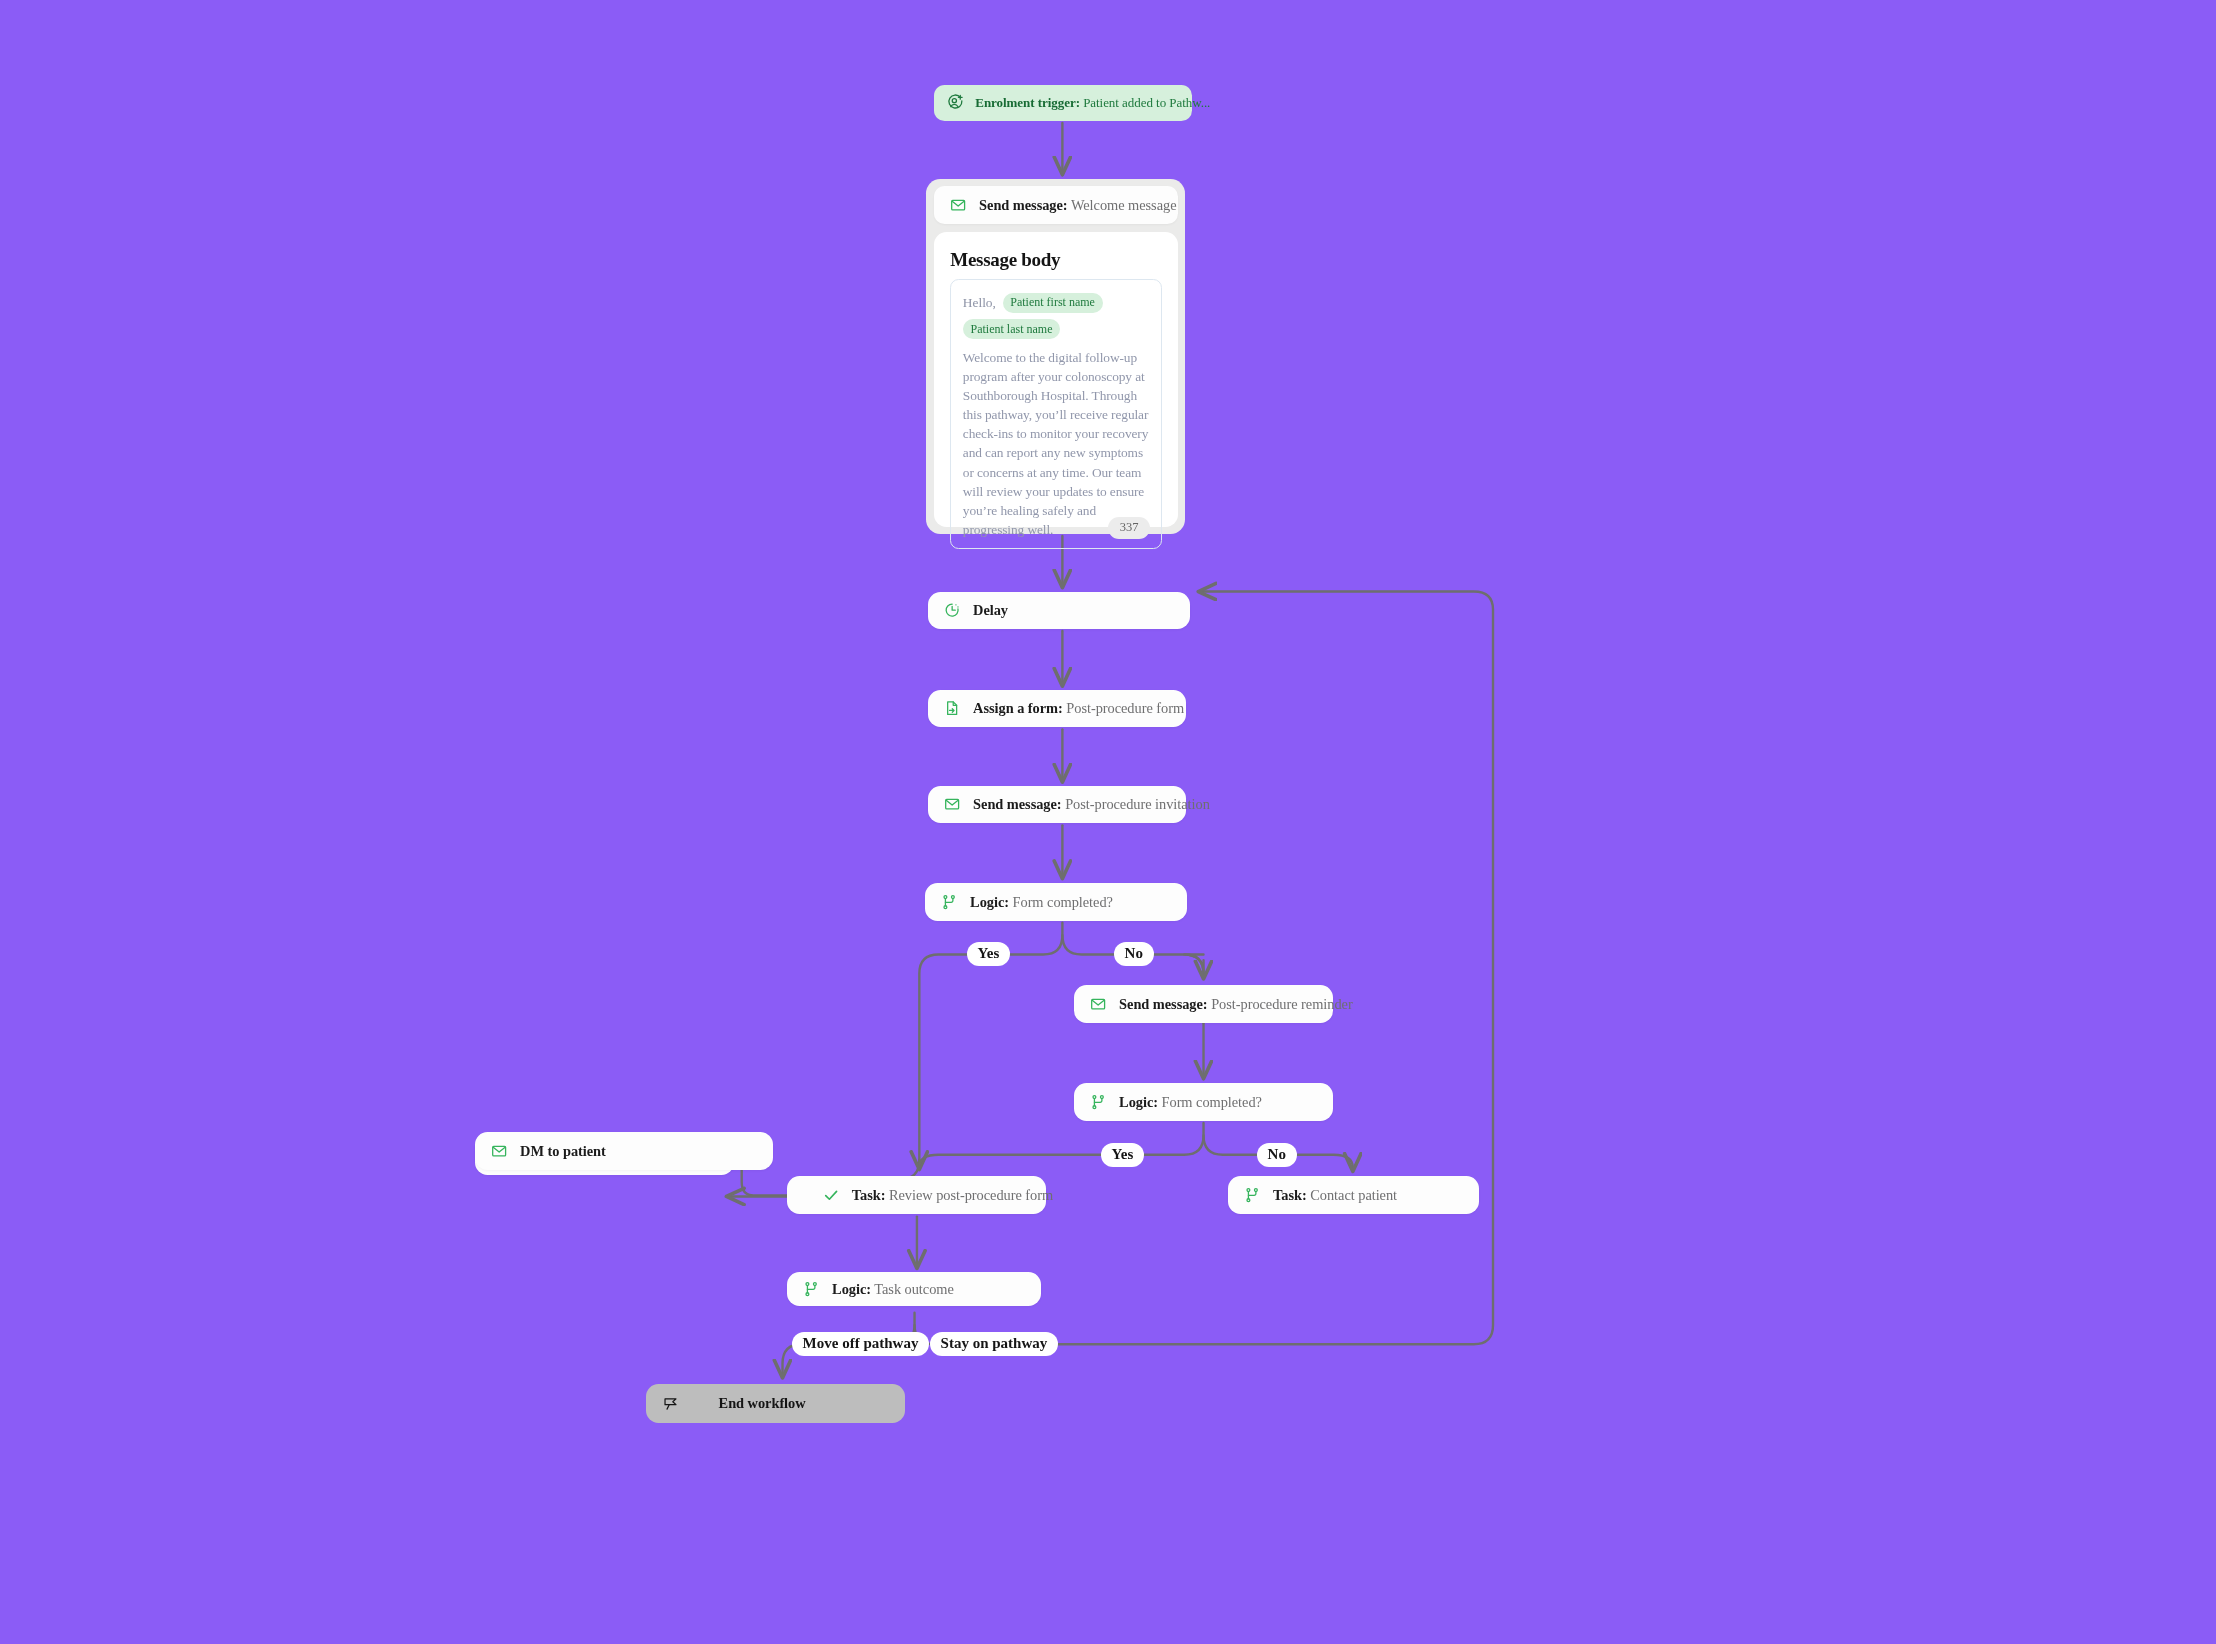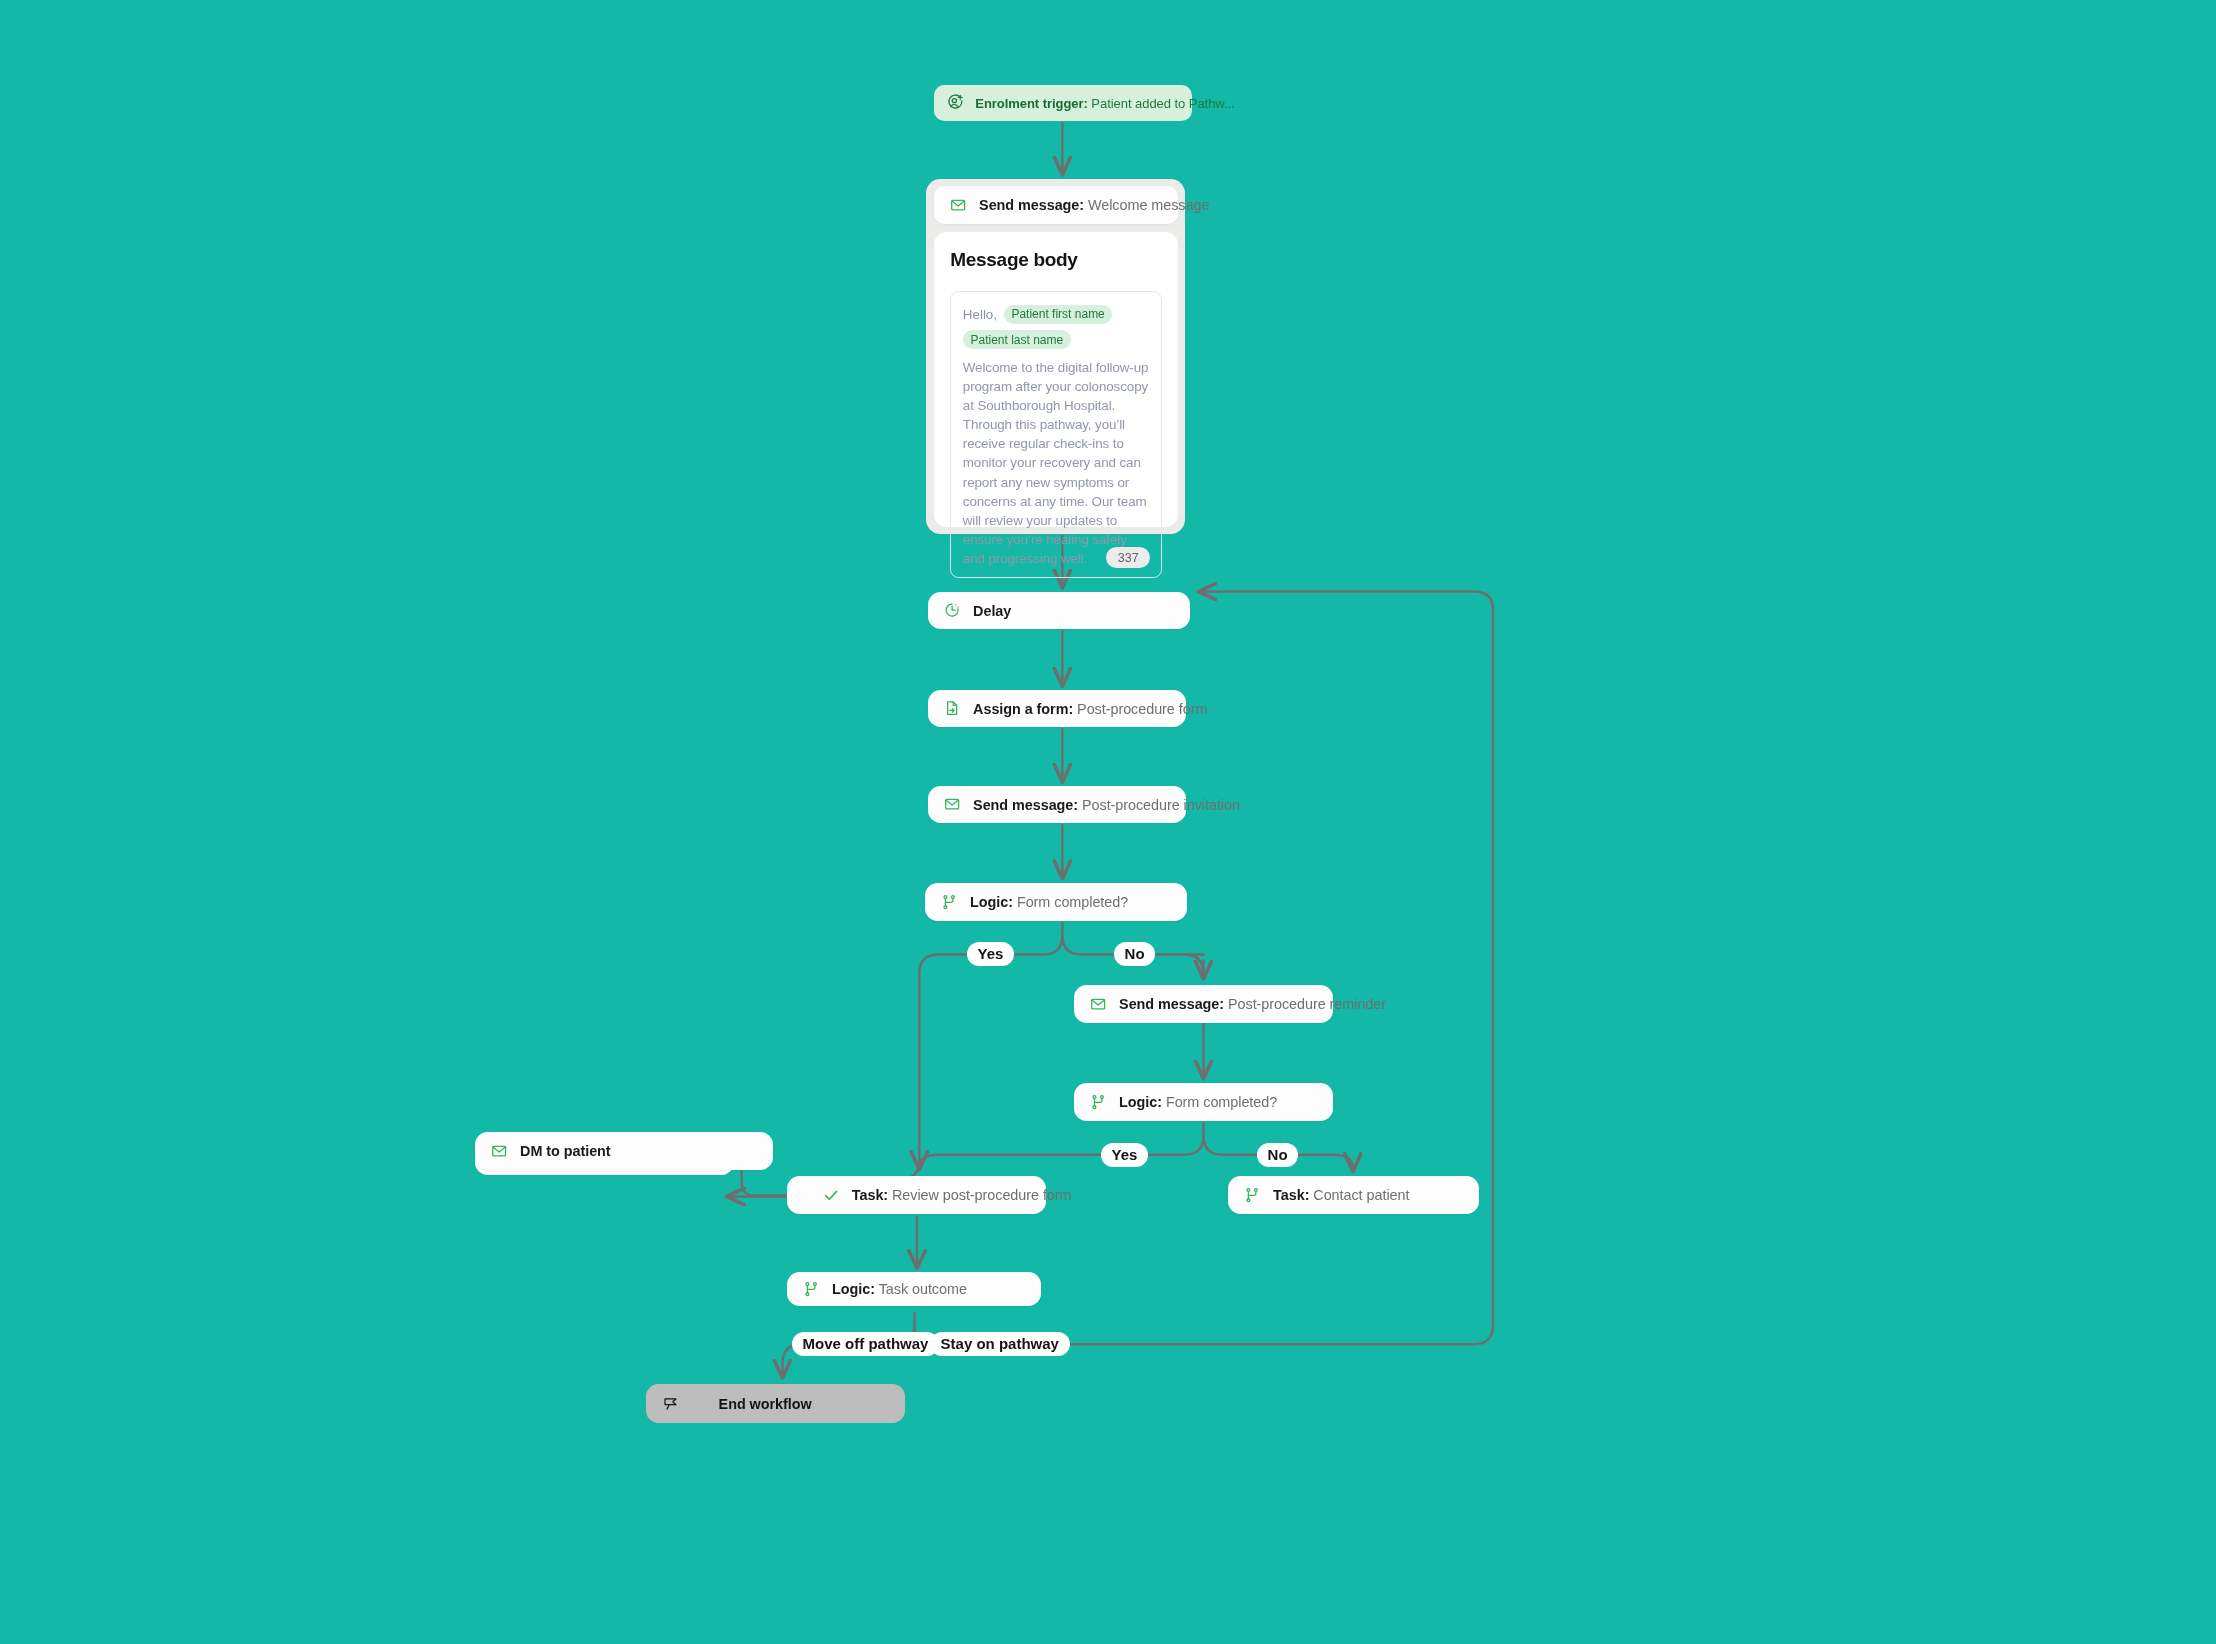--- a/index.html
+++ b/index.html
@@ -5,21 +5,22 @@
   * { box-sizing: border-box; margin: 0; padding: 0; }
   html, body {
     width: 2216px; height: 1644px;
     background: #e5e5e4;
     font-family: "Liberation Sans", sans-serif;
     overflow: hidden;
   }
   #canvas {
     position: relative;
     width: 2216px; height: 1644px;
-    background: #14b8a6;
+    background: #8b5cf6;
+    font-family: Liberation Serif, serif;
   }
   #edges {
     position: absolute; left: 0; top: 0;
     width: 2216px; height: 1644px;
     pointer-events: none;
   }
 
   
   .node {
     position: absolute;
@@ -68,21 +69,21 @@
   #msg-body {
     position: absolute;
     left: 934px; top: 232px; width: 244px; height: 295px;
     background: #ffffff;
     border-radius: 12.5px;
     padding: 17.3px 16.3px 14.4px 16.3px;
     z-index: 6;
   }
   #msg-body h2 {
     font-size: 19px; font-weight: 700; color: #141414;
-    letter-spacing: -0.3px; margin-bottom: 20px;
+    letter-spacing: -0.3px; margin-bottom: 8px;
   }
   .msg-field {
     border: 1px solid #dde7f0;
     border-radius: 8.6px;
     padding: 12.5px 11.5px 8.6px 11.5px;
     min-height: 206px;
     position: relative;
   }
   .greet-line {
     display: flex; align-items: center; gap: 6.7px;

